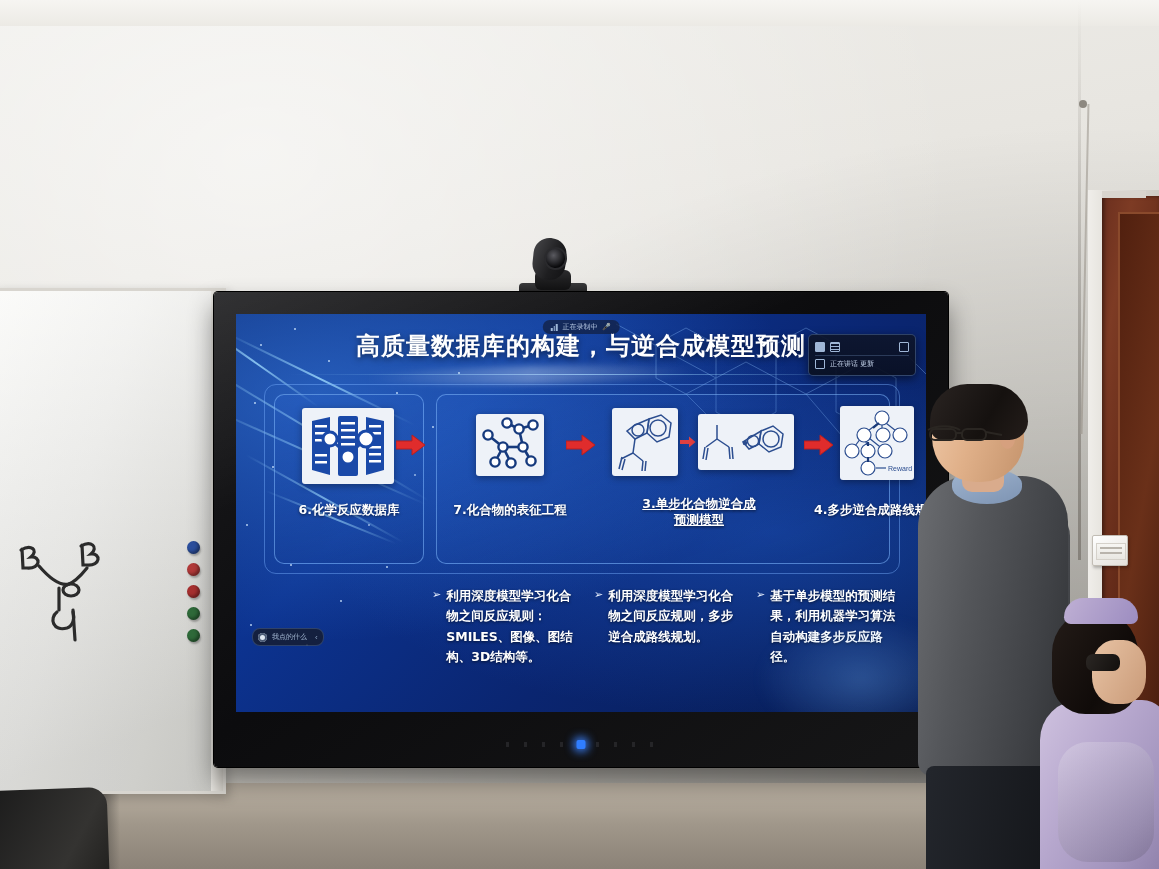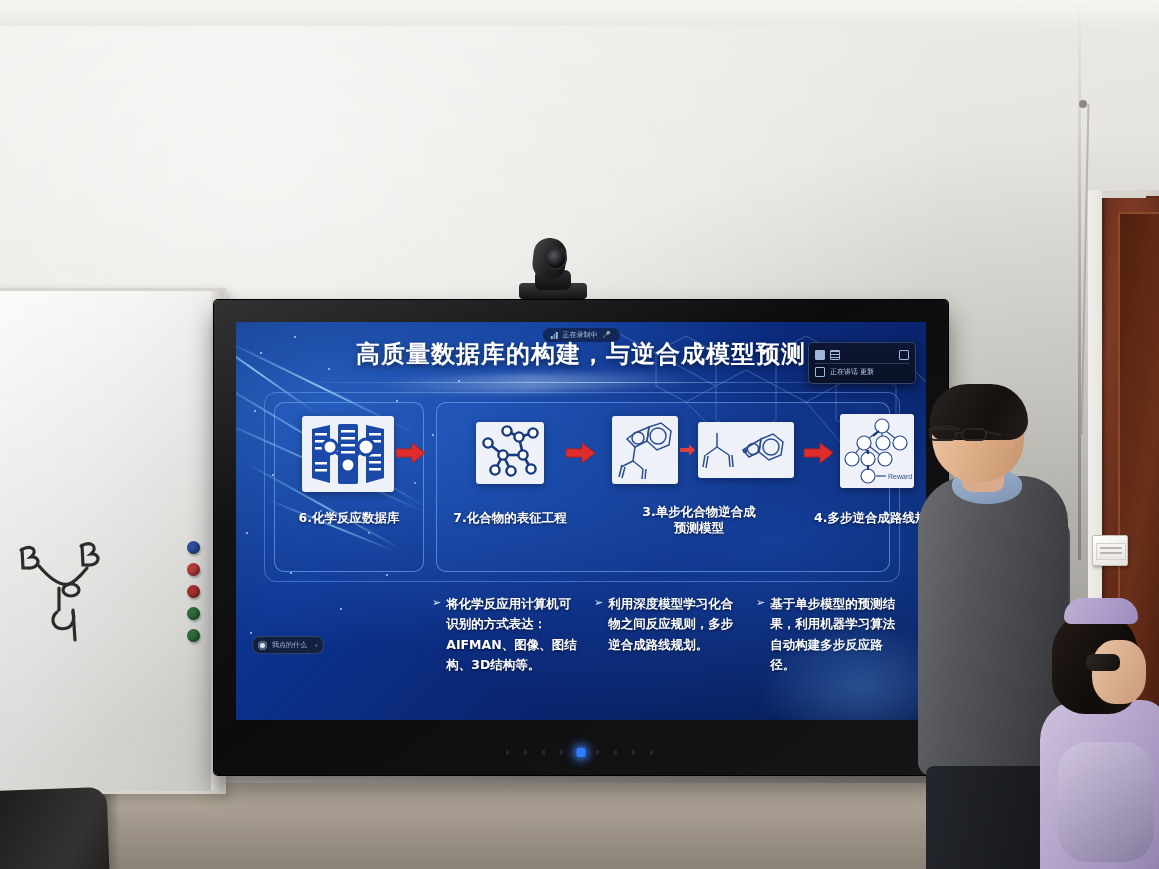--- a/index.html
+++ b/index.html
@@ -63,21 +63,21 @@
     box-shadow:inset -2px -2px 3px rgba(0,0,0,.35),1px 2px 2px rgba(0,0,0,.28);}
 
   
   .dark-object{position:absolute;left:-10px;bottom:-6px;width:118px;height:86px;
     background:linear-gradient(120deg,#1b1b1b,#343331 70%,#22211f);
     border-radius:6px 18px 0 0;transform:rotate(-2deg);}
 
   
   .tv{position:absolute;left:214px;top:292px;width:734px;height:475px;
     background:linear-gradient(145deg,#1b1b1d,#0c0c0e 45%,#161617);
-    border-radius:4px;box-shadow:0 14px 26px rgba(0,0,0,.45), 0 0 0 1px #000;margin-top:8px;}
+    border-radius:4px;box-shadow:0 14px 26px rgba(0,0,0,.45), 0 0 0 1px #000;}
   .tv-bezel-sheen{position:absolute;inset:0;border-radius:4px;
     background:linear-gradient(160deg,rgba(255,255,255,.10),rgba(255,255,255,0) 30%);}
   .tv-screen{position:absolute;left:22px;top:22px;width:690px;height:398px;overflow:hidden;
     background:#0a1f52;}
   .tv-brand{position:absolute;left:0;right:0;bottom:30px;text-align:center;color:#6d6d72;
     font-size:11px;letter-spacing:2px;font-weight:bold;}
   .tv-led{position:absolute;left:50%;bottom:18px;transform:translateX(-50%);
     width:9px;height:9px;background:#2f7dff;border-radius:2px;
     box-shadow:0 0 9px 3px rgba(60,130,255,.85);}
   .tv-ir{position:absolute;left:50%;bottom:20px;transform:translateX(-50%);width:150px;height:5px;
@@ -464,21 +464,21 @@
               <line x1="28" y1="30" x2="29" y2="42"></line>
               <line x1="31" y1="30" x2="32" y2="42"></line>
               <circle cx="44" cy="26" r="1.6" fill="#2b4d8f"></circle>
               <polygon points="60,14 72,9 82,17 80,30 68,35 58,27"></polygon>
               <circle cx="70" cy="22" r="8"></circle>
               <polygon points="50,20 60,14 58,27 48,32 42,25"></polygon>
               <circle cx="52" cy="24" r="5.6"></circle>
             </g>
           </svg>
         </div>
-        <div class="step-label" style="left:370px;top:182px;width:186px;white-space:pre-line;">3.单步化合物逆合成
+        <div class="step-label" style="left:370px;top:182px;width:186px;white-space:pre-line;text-decoration:underline;">3.单步化合物逆合成
 预测模型</div>
 
         <div class="red-arrow" style="left:568px;top:120px;">
           <svg width="30" height="22" viewBox="0 0 30 22">
             <path d="M0 7 L16 7 L16 1 L29 11 L16 21 L16 15 L0 15 Z" fill="#e02c2c" stroke="#b61f1f" stroke-width="1"></path>
           </svg>
         </div>
 
         <div class="icon-card" style="left:604px;top:92px;width:74px;height:74px;">
           <svg width="70" height="70" viewBox="0 0 70 70">
@@ -508,21 +508,21 @@
             </g>
             <line x1="34" y1="60" x2="44" y2="60" stroke="#2b4d8f" stroke-width="1.2"></line>
             <text x="46" y="63" font-size="7" fill="#2b4d8f">Reward</text>
           </svg>
         </div>
         <div class="step-label" style="left:560px;top:188px;width:162px;">4.多步逆合成路线规划</div>
 
         <div class="bullets">
           <div class="bullet-col">
             <span class="b-mark">➢</span>
-            <span class="b-text">将化学反应用计算机可识别的方式表达：AIFMAN、图像、图结构、3D结构等。</span>
+            <span class="b-text">利用深度模型学习化合物之间反应规则：SMILES、图像、图结构、3D结构等。</span>
           </div>
           <div class="bullet-col">
             <span class="b-mark">➢</span>
             <span class="b-text">利用深度模型学习化合物之间反应规则，多步逆合成路线规划。</span>
           </div>
           <div class="bullet-col">
             <span class="b-mark">➢</span>
             <span class="b-text">基于单步模型的预测结果，利用机器学习算法自动构建多步反应路径。</span>
           </div>
         </div>

